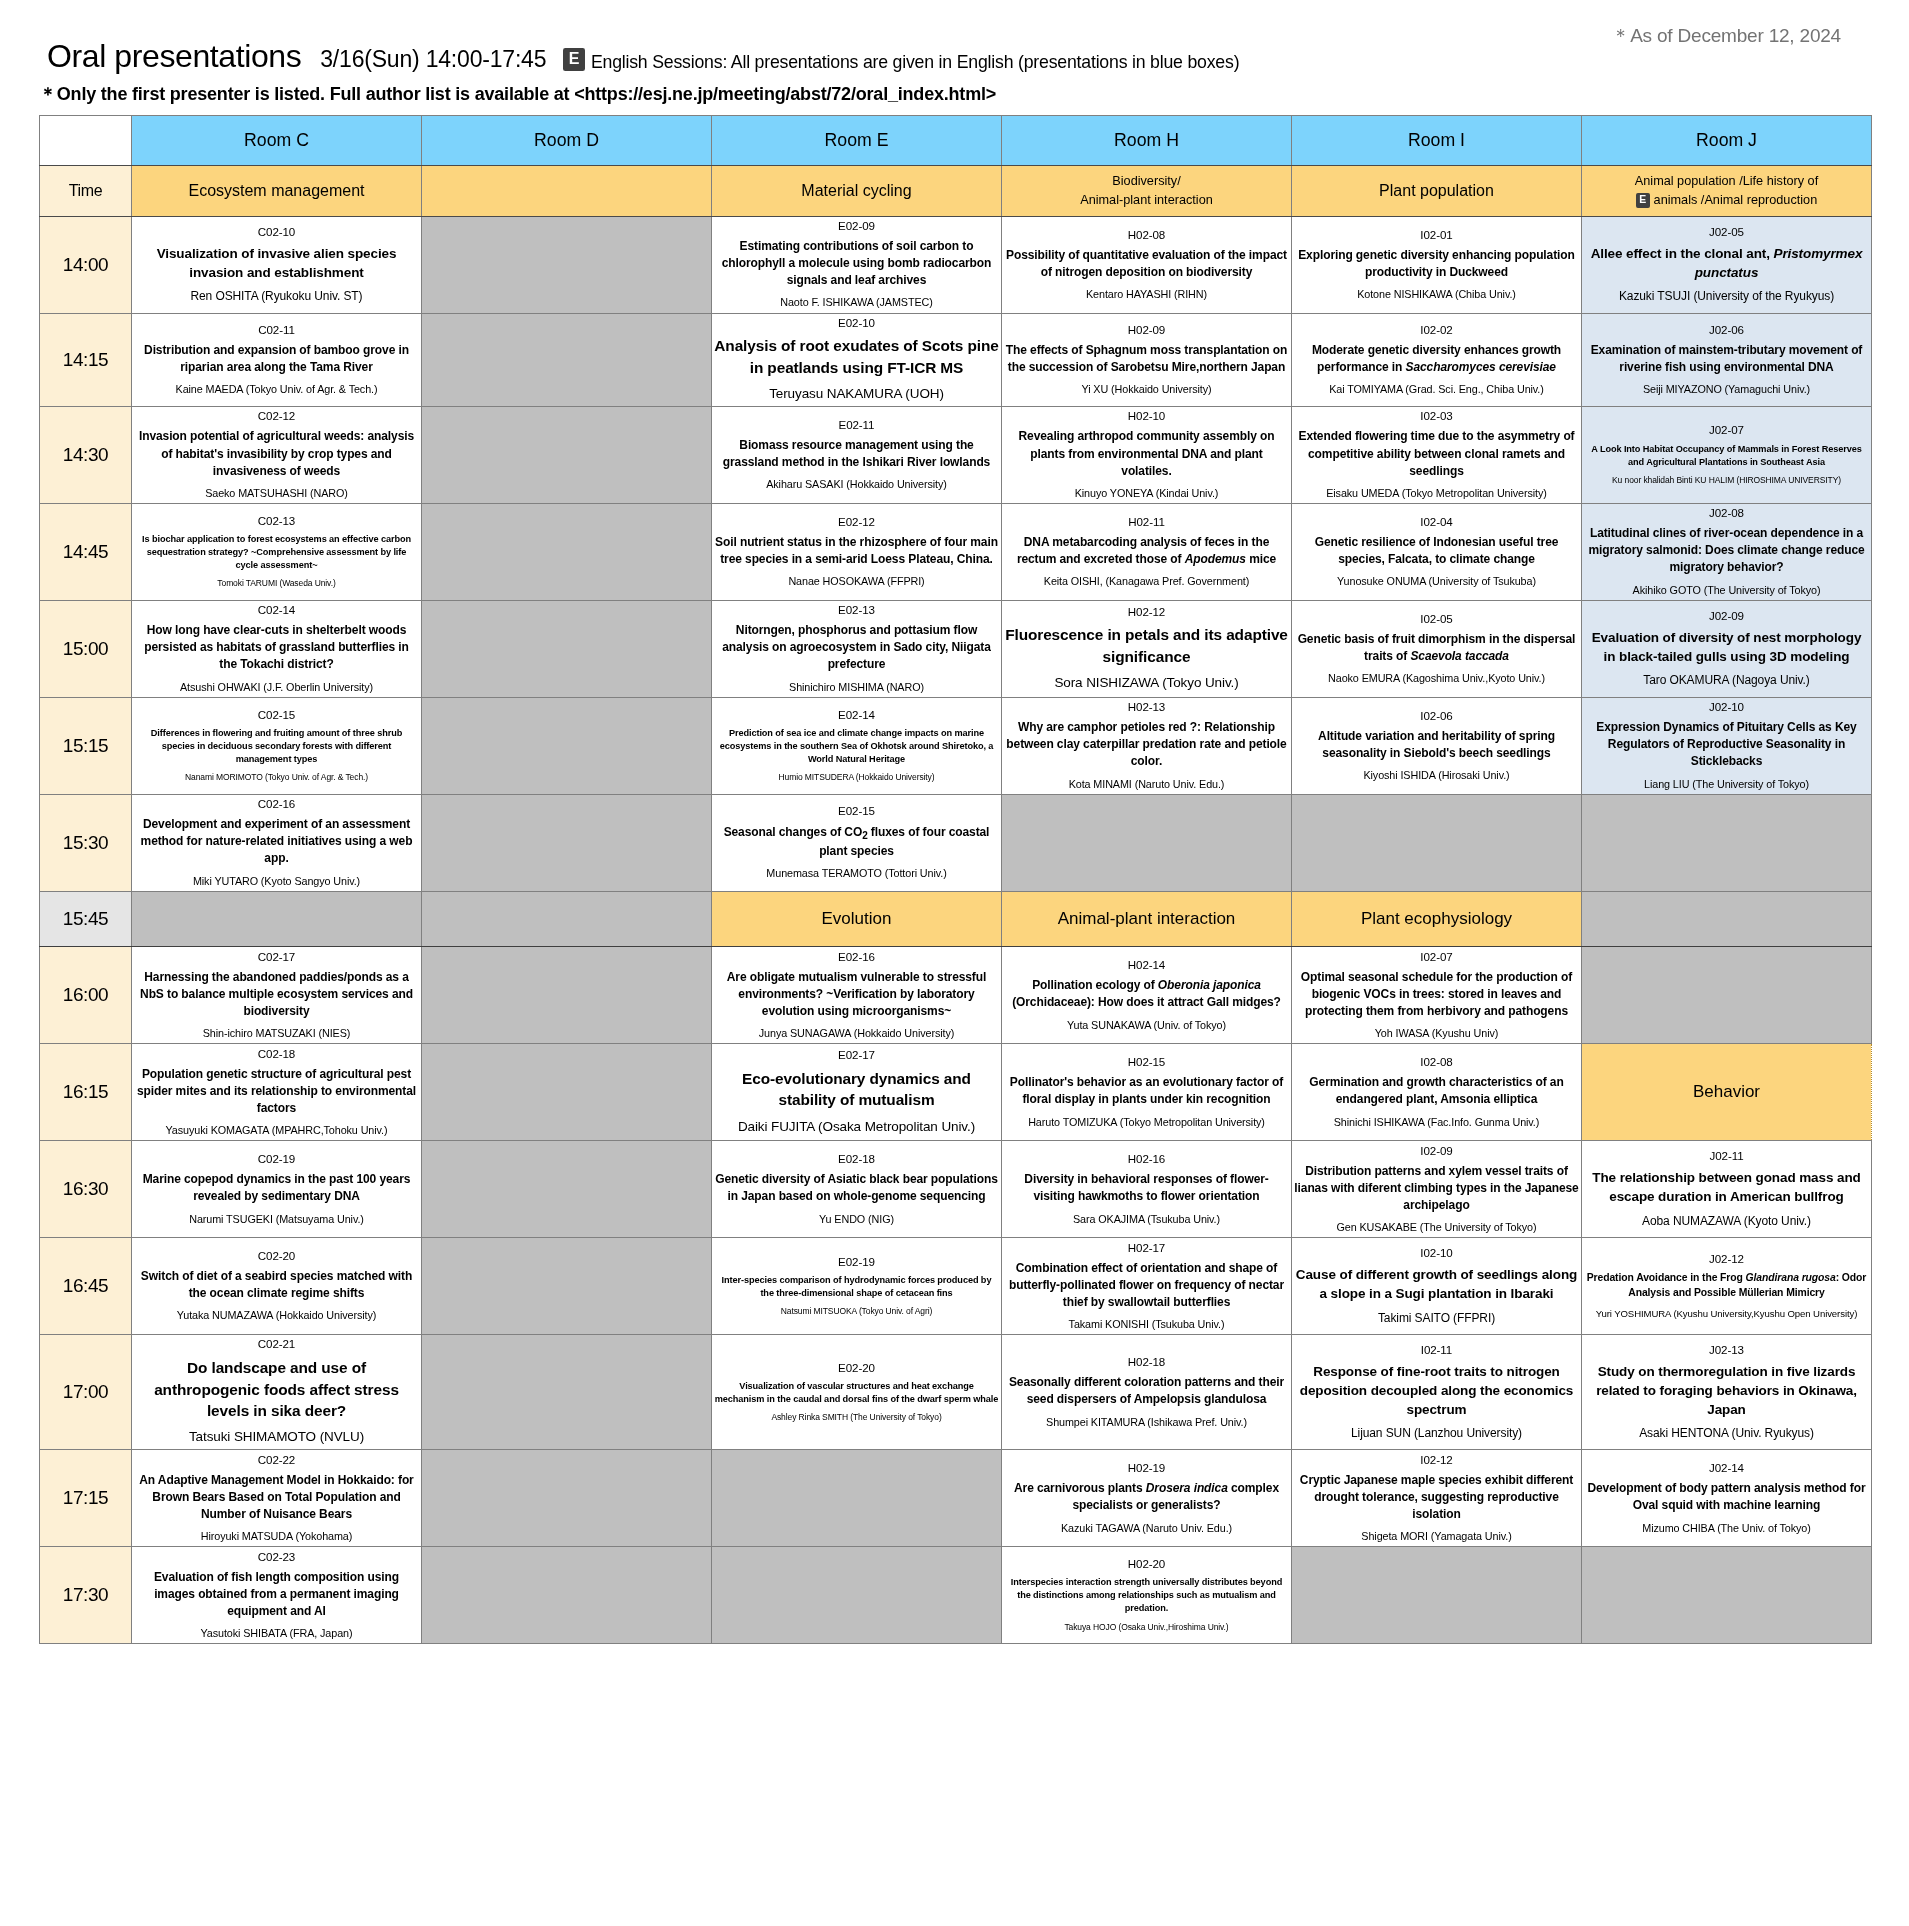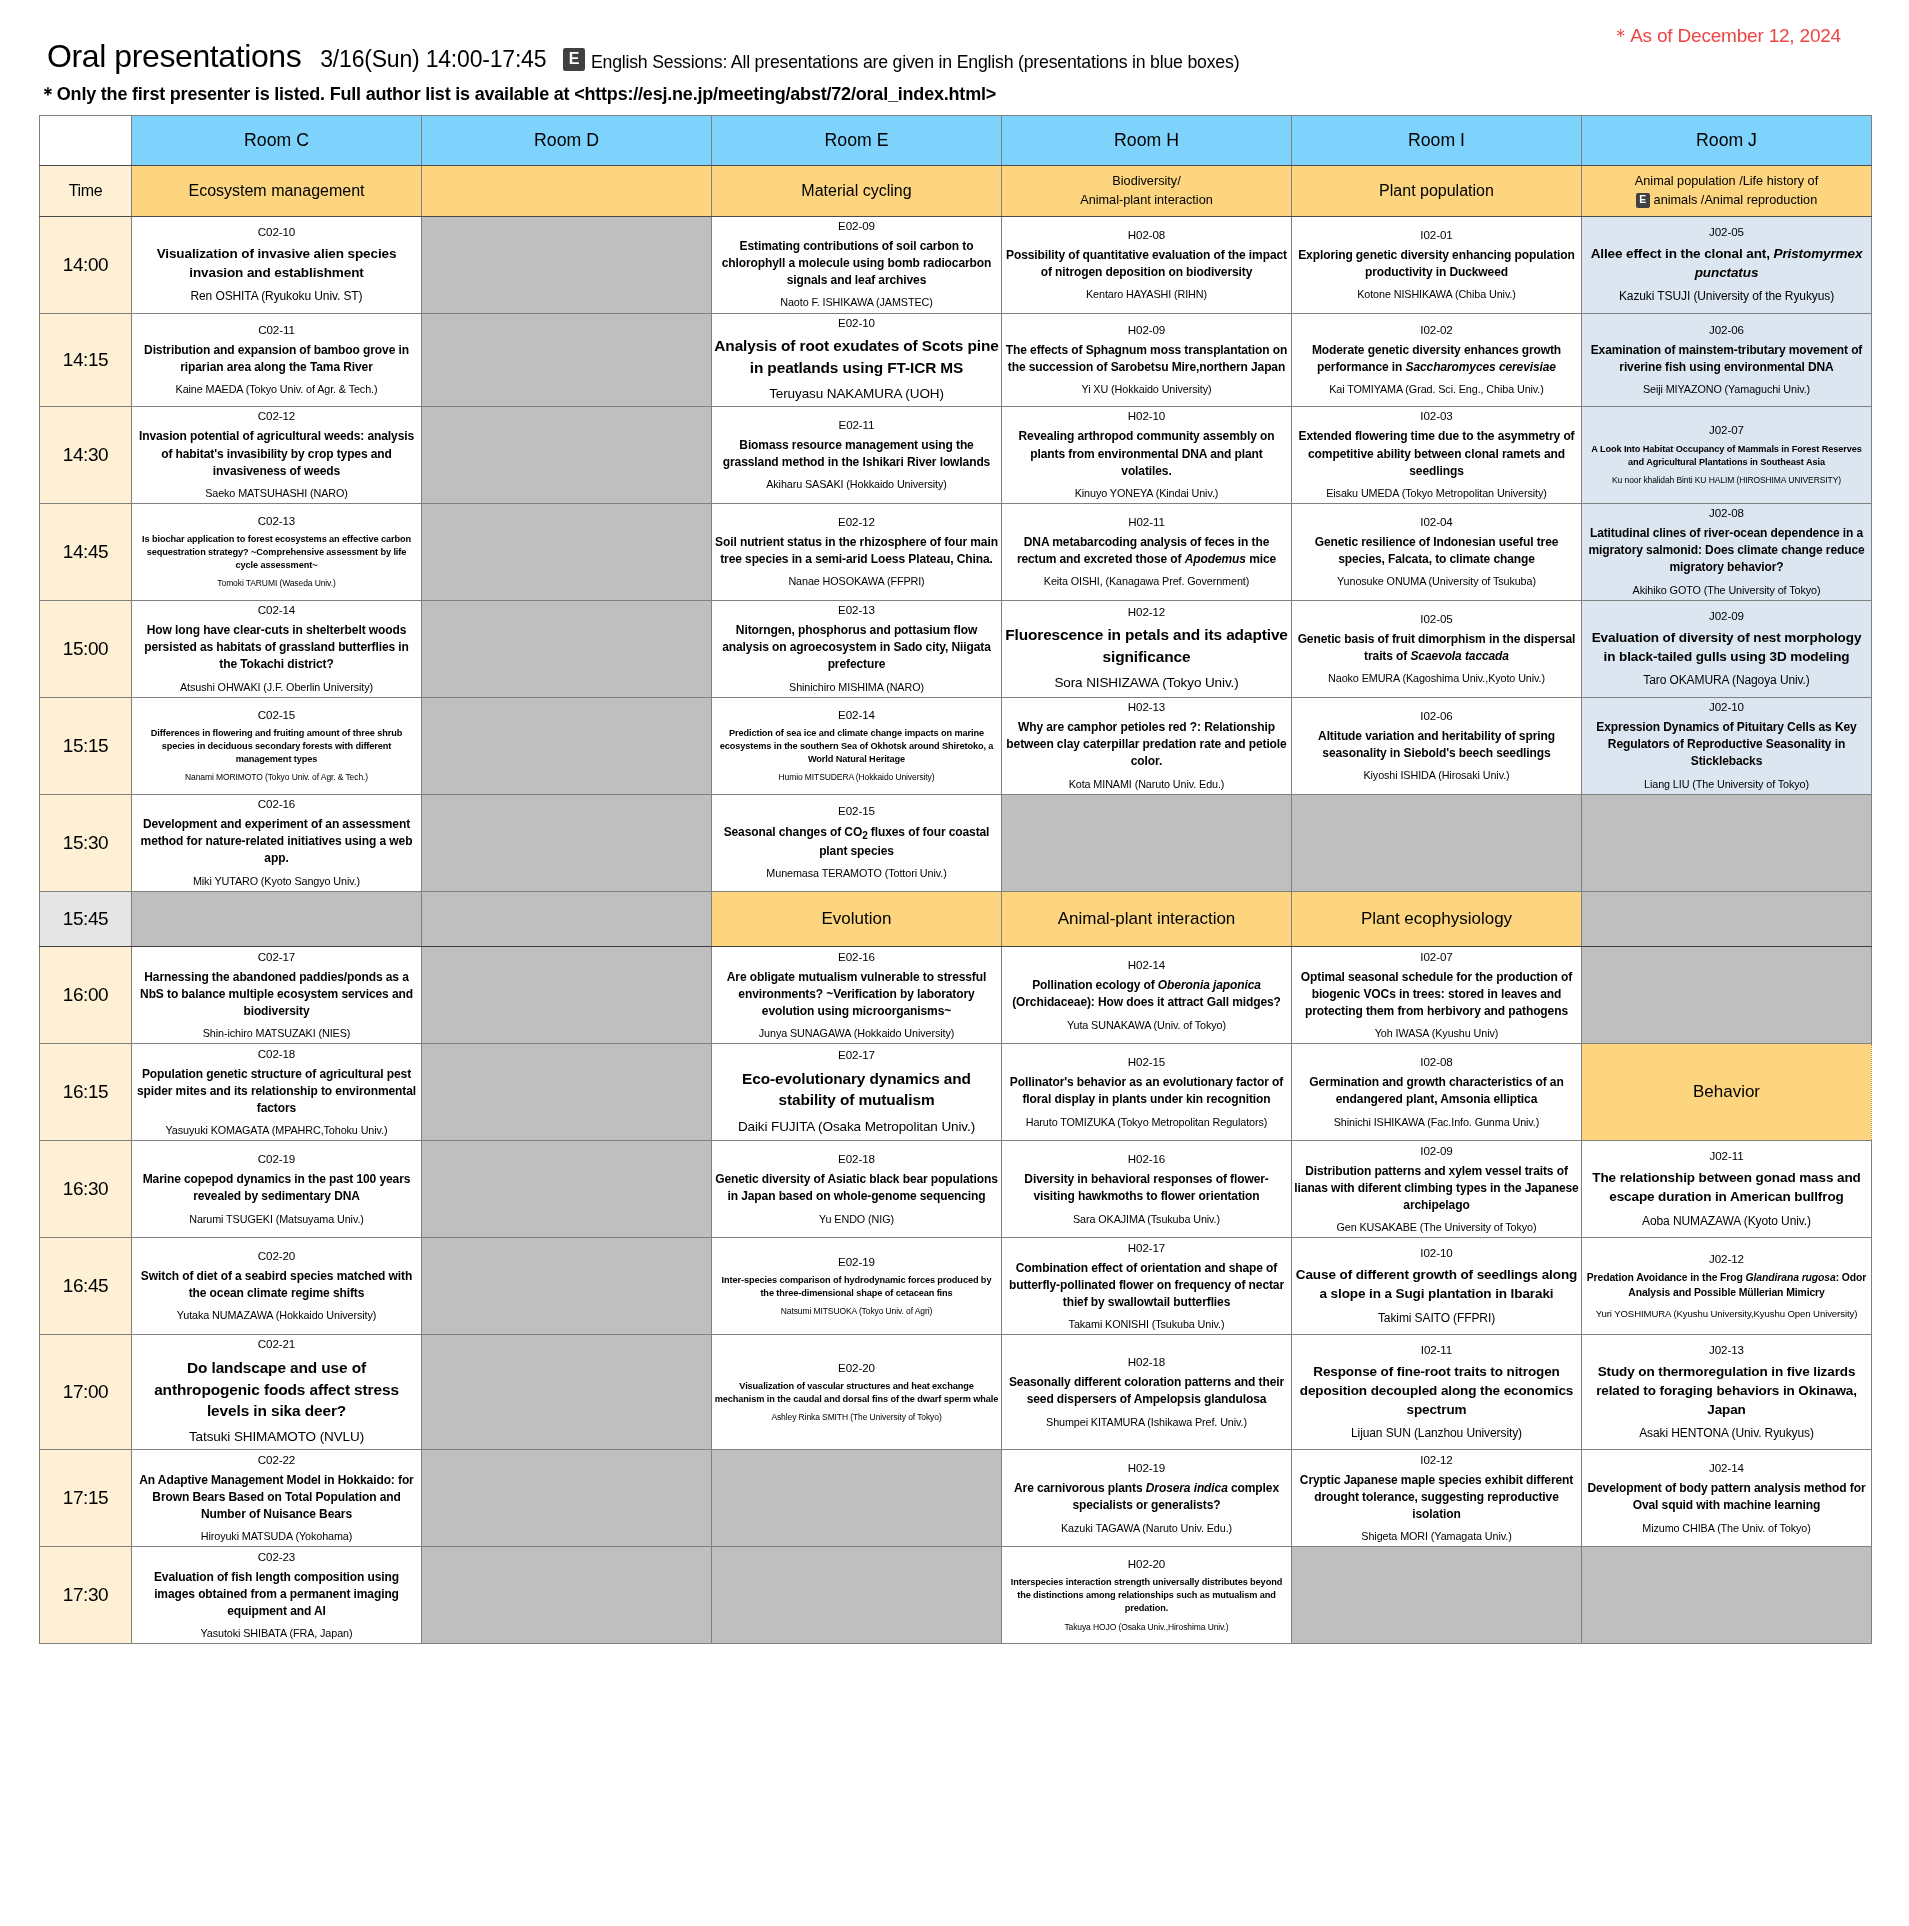--- a/index.html
+++ b/index.html
@@ -7,21 +7,21 @@
     width:1910px;
     font-family:"Liberation Sans", sans-serif;
     color:#000;
     -webkit-font-smoothing:none;
   }
   .page{position:relative;width:1910px;min-height:2703px;box-sizing:border-box;padding:0 39px;}
 
   
   .asof{
     position:absolute; right:69px; top:23px;
-    color:#ef4444; font-size:19px; letter-spacing:-0.2px; white-space:nowrap;
+    color:#737373; font-size:19px; letter-spacing:-0.2px; white-space:nowrap;
   }
   .titleline{ display:flex; align-items:flex-end; gap:0; padding-top:40px; }
   .maintitle{ font-size:32px; letter-spacing:-0.4px; line-height:1;margin-left:8px; }
   .datetime{ font-size:23px; margin-left:19px; letter-spacing:-0.2px; line-height:1.1;}
   .ebadge{
     display:inline-block; background:#404040; color:#fff;
     font-weight:bold; text-align:center; line-height:1;
   }
   .ebadge.big{ font-size:16px; padding:3.1px 5.4px; border-radius:2.3px; margin:0 6.2px 1.5px 17px;}
   .ebadge.small{ font-size:10.4px; padding:1.9px 3.5px; border-radius:1.9px; margin-right:3.9px; vertical-align:middle;}
@@ -366,21 +366,21 @@
           </td>
           <td class="gray"></td>
           <td class="empty t-xl">
             <div class="code">E02-17</div>
             <div class="title">Eco-evolutionary dynamics and stability of mutualism</div>
             <div class="pres">Daiki FUJITA (Osaka Metropolitan Univ.)</div>
           </td>
           <td class="empty t-md">
             <div class="code">H02-15</div>
             <div class="title">Pollinator's behavior as an evolutionary factor of floral display in plants under kin recognition</div>
-            <div class="pres">Haruto TOMIZUKA (Tokyo Metropolitan Regulators)</div>
+            <div class="pres">Haruto TOMIZUKA (Tokyo Metropolitan University)</div>
           </td>
           <td class="empty t-md">
             <div class="code">I02-08</div>
             <div class="title">Germination and growth characteristics of an endangered plant, Amsonia elliptica</div>
             <div class="pres">Shinichi ISHIKAWA (Fac.Info. Gunma Univ.)</div>
           </td>
           <td class="behavior-cell">Behavior</td>
         </tr>
         <tr class="rowline">
           <td class="time">16:30</td>

